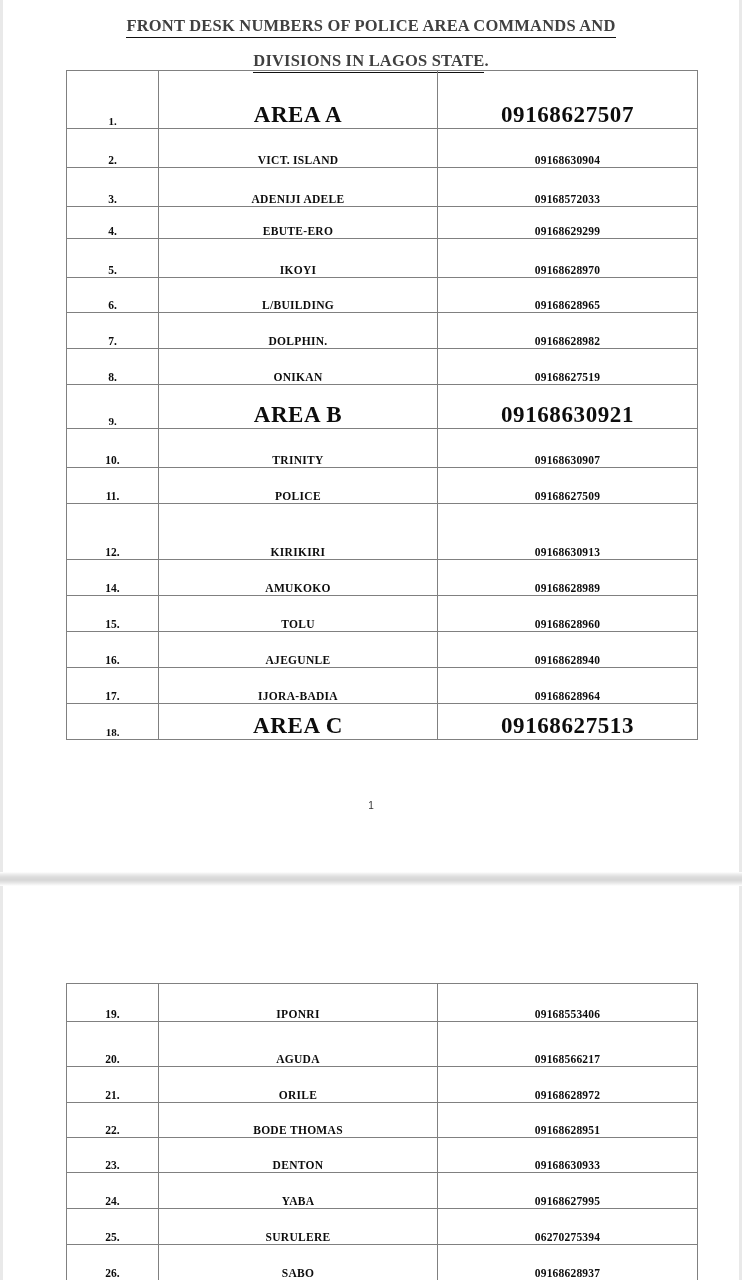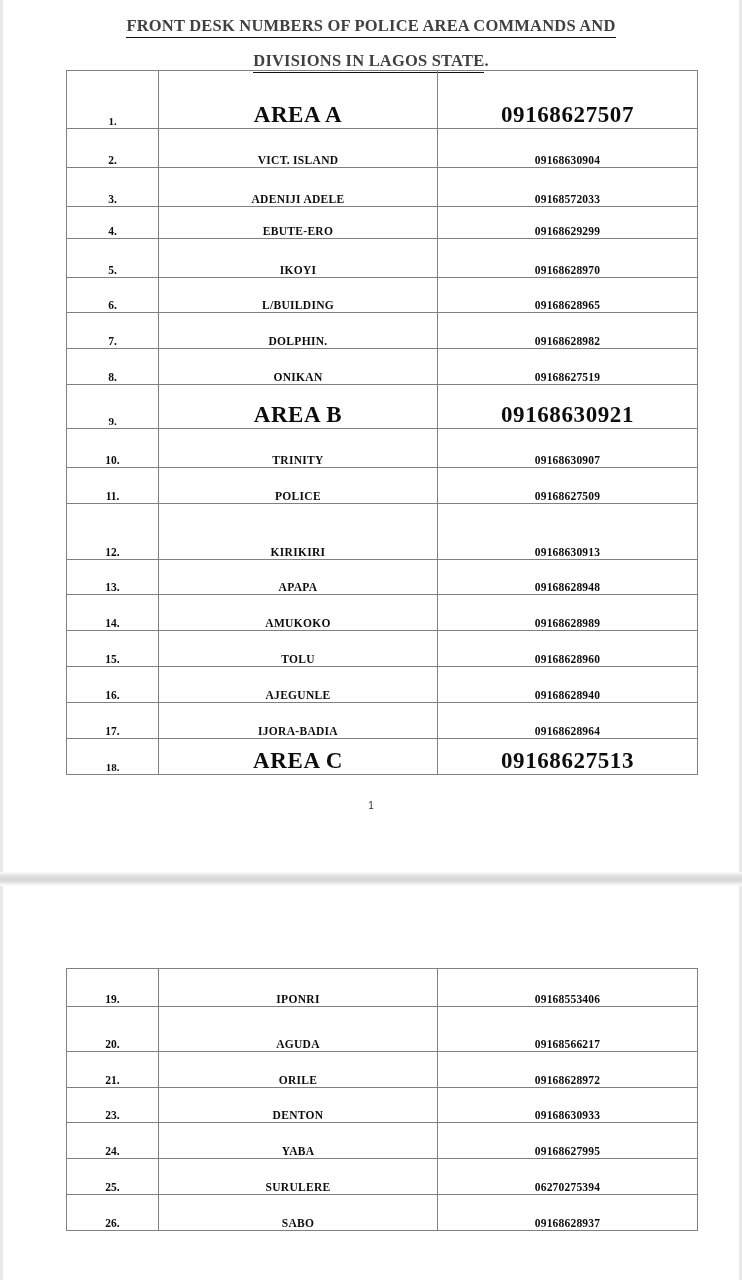--- a/index.html
+++ b/index.html
@@ -65,21 +65,21 @@
   
   .tbl-wrap-1 {
     position: absolute;
     left: 63px;
     top: 70px;
     width: 631px;
   }
   .tbl-wrap-2 {
     position: absolute;
     left: 63px;
-    top: 82px;
+    top: 97px;
     width: 631px;
   }
   table.contact-table {
     border-collapse: collapse;
     width: 631px;
     table-layout: fixed;
   }
   table.contact-table td {
     border: 1px solid #808080;
     color: #0d0d0d;
@@ -195,25 +195,20 @@
             </tr>
             <tr style="height: 36px;">
               <td class="cell-num va-bottom">11.</td>
               <td class="cell-name va-bottom">POLICE</td>
               <td class="cell-phone va-bottom">09168627509</td>
             </tr>
             <tr style="height: 56px;">
               <td class="cell-num va-bottom">12.</td>
               <td class="cell-name va-bottom">KIRIKIRI</td>
               <td class="cell-phone va-top">09168630913</td>
-            </tr>
-            <tr style="height: 35px;">
-              <td class="cell-num va-bottom">13.</td>
-              <td class="cell-name va-bottom">APAPA</td>
-              <td class="cell-phone va-bottom">09168628948</td>
             </tr>
             <tr style="height: 36px;">
               <td class="cell-num va-bottom">14.</td>
               <td class="cell-name va-bottom">AMUKOKO</td>
               <td class="cell-phone va-bottom">09168628989</td>
             </tr>
             <tr style="height: 36px;">
               <td class="cell-num va-bottom">15.</td>
               <td class="cell-name va-bottom">TOLU</td>
               <td class="cell-phone va-bottom">09168628960</td>
@@ -260,20 +255,25 @@
               <td class="cell-num va-bottom">20.</td>
               <td class="cell-name va-bottom">AGUDA</td>
               <td class="cell-phone va-bottom">09168566217</td>
             </tr>
             <tr style="height: 36px;">
               <td class="cell-num va-bottom">21.</td>
               <td class="cell-name va-bottom">ORILE</td>
               <td class="cell-phone va-bottom">09168628972</td>
             </tr>
             <tr style="height: 35px;">
+              <td class="cell-num va-bottom">22.</td>
+              <td class="cell-name va-bottom">BODE THOMAS</td>
+              <td class="cell-phone va-bottom">09168628951</td>
+            </tr>
+            <tr style="height: 35px;">
               <td class="cell-num va-bottom">23.</td>
               <td class="cell-name va-bottom">DENTON</td>
               <td class="cell-phone va-bottom">09168630933</td>
             </tr>
             <tr style="height: 36px;">
               <td class="cell-num va-bottom">24.</td>
               <td class="cell-name va-bottom">YABA</td>
               <td class="cell-phone va-bottom">09168627995</td>
             </tr>
             <tr style="height: 36px;">

